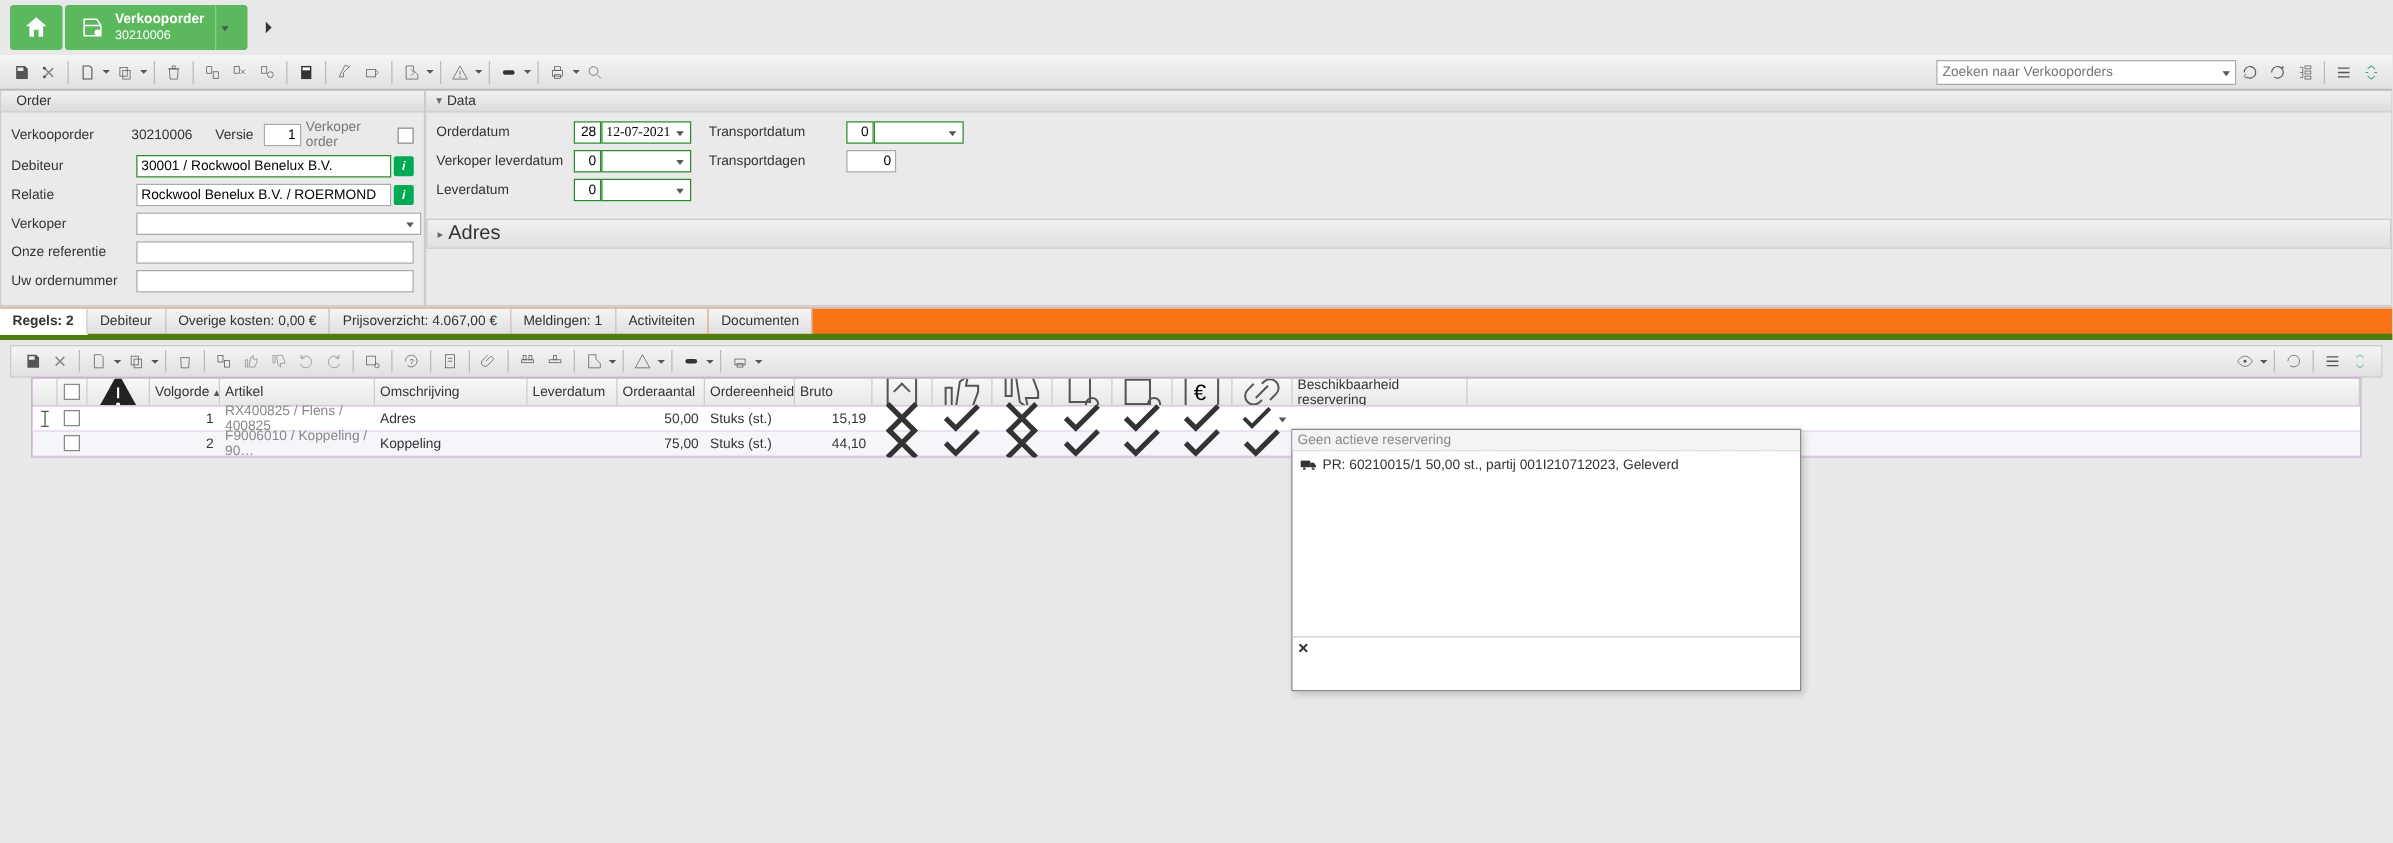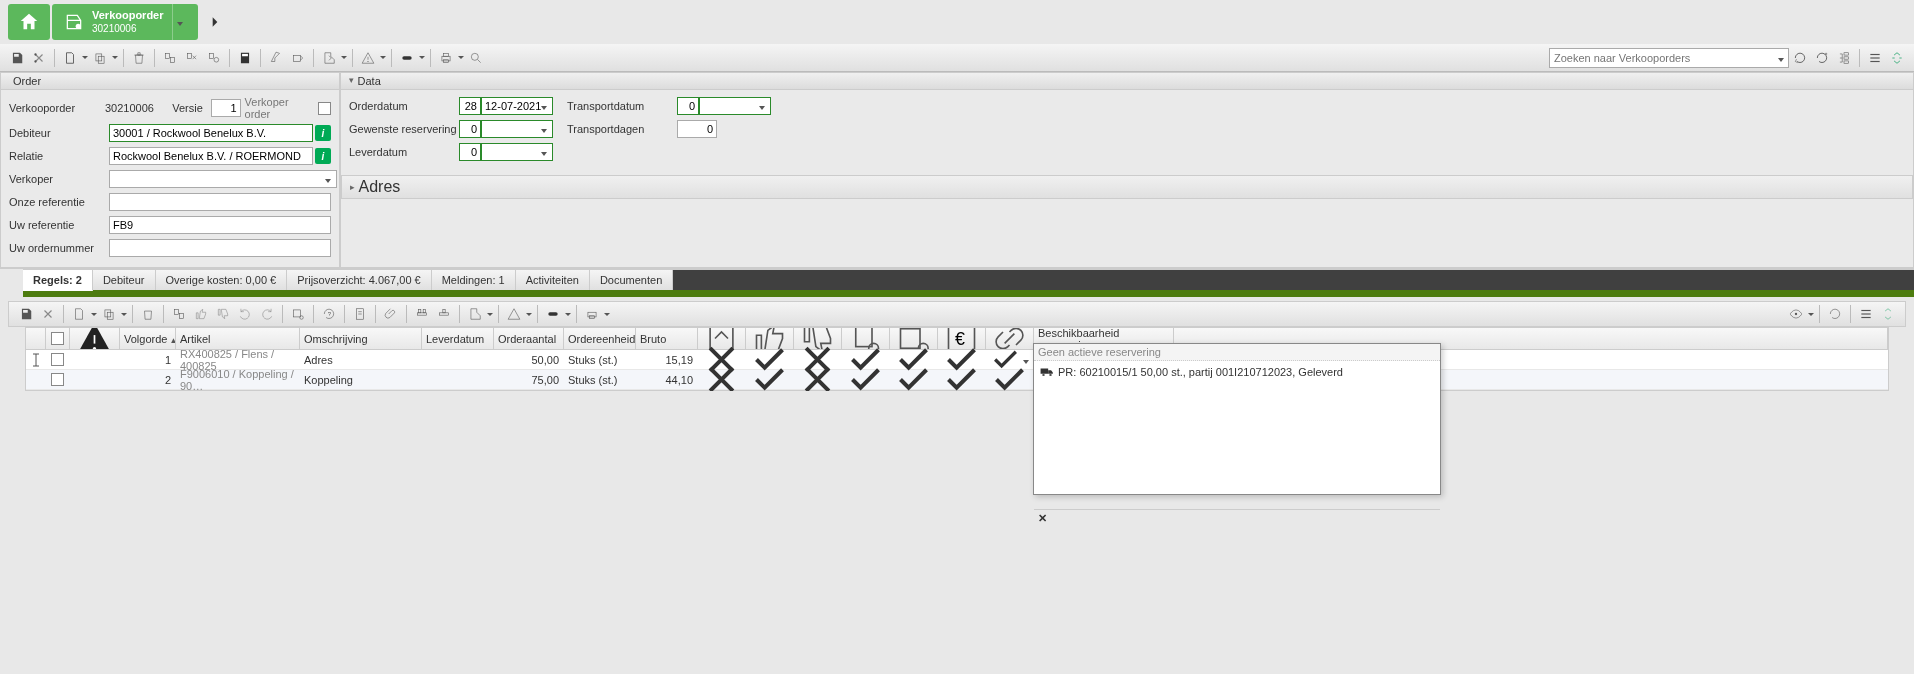--- a/index.html
+++ b/index.html
@@ -45,21 +45,21 @@
 .form-label { width: 100px; font-size: 11px; }
 .form-label2 { width: 110px; font-size: 11px; }
 .form-input { height: 18px; border: 1px solid #aaa; background: #fff; padding: 0 3px; font-size: 11px; }
 .form-input.green { border: 1px solid #2a8a2a; }
 .info-icn { width: 16px; height: 16px; background: #0a5; border-radius: 2px; display: inline-flex; align-items: center; justify-content: center; margin-left: 2px; }
 .info-icn::after { content: 'i'; color: #fff; font-weight: bold; font-style: italic; font-size: 10px; }
 .checkbox { width: 13px; height: 13px; border: 1px solid #888; background: #fff; display: inline-block; }
 .readonly-txt { color: #777; font-size: 11px; padding: 0 4px; }
 
 
-.tabs { display: flex; background: #404040; border-top: 1px solid #ccc; border-bottom: 7px solid #4d7c0f; margin-left: 23px; }
+.tabs { display: flex; background: #f97316; border-top: 1px solid #ccc; border-bottom: 5px solid #4d7c0f; }
 .tab { padding: 4px 10px; border-right: 1px solid #ccc; font-size: 11px; cursor: pointer; background: linear-gradient(#f5f5f5, #e0e0e0);}
 .tab.active { background: #fff; border-bottom: 1px solid #fff; margin-bottom: -1px; font-weight: bold; }
 
 
 .grid-toolbar { display: flex; align-items: center; height: 26px; background: linear-gradient(#f5f5f5, #e0e0e0); border-bottom: 1px solid #bbb; padding: 0 6px; margin: 4px 8px 0 8px; border: 1px solid #ccc; }
 .grid-toolbar .tb-btn { width: 20px; height: 20px; display: inline-flex; align-items: center; justify-content: center; cursor: pointer; margin: 0 1px; }
 .grid-toolbar .sep { width: 1px; height: 18px; background: #bbb; margin: 0 4px; }
 .grid-toolbar .dd { width: 8px; display: inline-flex; align-items: center; justify-content: center; cursor: pointer; }
 .grid-toolbar .dd::after { content: ''; border-left: 3px solid transparent; border-right: 3px solid transparent; border-top: 3px solid #555; }
 
@@ -81,21 +81,21 @@
 .col-oms { width: 122px; }
 .col-lev { width: 72px; }
 .col-qty { width: 70px; }
 .col-unit { width: 72px; }
 .col-bruto { width: 62px; }
 .col-ic { width: 48px; justify-content: center; }
 .col-ddic { width: 48px; justify-content: center; position: relative; }
 .col-besch { width: 140px; }
 
 
-.popup { position: absolute; left: 1033px; top: 343px; width: 408px; height: 152px; background: #fff; border: 1px solid #888; box-shadow: 2px 2px 6px rgba(0,0,0,0.2); z-index: 10; }
+.popup { position: absolute; left: 1033px; top: 343px; width: 408px; height: 210px; background: #fff; border: 1px solid #888; box-shadow: 2px 2px 6px rgba(0,0,0,0.2); z-index: 10; }
 .popup-head { background: #f4f4f4; padding: 2px 4px; font-size: 11px; color: #888; border-bottom: 1px dotted #ccc;}
 .popup-body { padding: 4px; font-size: 11px; height: 148px; }
 .popup-body .row { display: flex; align-items: center; gap: 4px; padding: 1px 2px; }
 .popup-footer { border-top: 1px solid #ccc; padding: 2px 4px; font-weight: bold; cursor: pointer; }
 
 .tri-down::after { content: ''; display: inline-block; border-left: 3px solid transparent; border-right: 3px solid transparent; border-top: 4px solid #555; margin-left: 2px; }
 .tri-up::after { content: '▲'; font-size: 8px; color: #555; margin-left: 2px; }
 
 
 .svg-icon { width: 14px; height: 14px; fill: #555; }
@@ -311,45 +311,41 @@
       <div class="form-row">
         <span class="form-label">Verkoper</span>
         <input class="form-input" style="flex: 1 1 0%;">
         <span class="tri-down" style="margin-left:-14px"></span>
       </div>
       <div class="form-row">
         <span class="form-label">Onze referentie</span>
         <input class="form-input" style="flex: 1 1 0%;">
       </div>
       <div class="form-row">
-        <span class="form-label">Uw referentie</span>
-        <input class="form-input" style="flex: 1 1 0%;" value="FB9">
-      </div>
-      <div class="form-row">
         <span class="form-label">Uw ordernummer</span>
         <input class="form-input" style="flex: 1 1 0%;">
       </div>
     </div>
   </div>
 
   <div class="panel right">
     <div class="panel-header">
       <span>Data</span>
     </div>
     <div class="panel-body">
       <div style="display:flex; gap:20px;">
         <div>
           <div class="form-row">
             <span class="form-label2">Orderdatum</span>
             <input class="form-input green" style="width: 22px; text-align: right;" value="28">
-            <input class="form-input green" style="width: 72px;" value="12-07-2021">
+            <input class="form-input green" style="width: 72px; font-family: Liberation Serif, serif;" value="12-07-2021">
             <span class="tri-down" style="margin-left:-14px"></span>
           </div>
           <div class="form-row">
-            <span class="form-label2">Gewenste reservering</span>
+            <span class="form-label2">Verkoper leverdatum</span>
             <input class="form-input green" style="width: 22px; text-align: right;" value="0">
             <input class="form-input green" style="width: 72px;">
             <span class="tri-down" style="margin-left:-14px"></span>
           </div>
           <div class="form-row">
             <span class="form-label2">Leverdatum</span>
             <input class="form-input green" style="width: 22px; text-align: right;" value="0">
             <input class="form-input green" style="width: 72px;">
             <span class="tri-down" style="margin-left:-14px"></span>
           </div>

